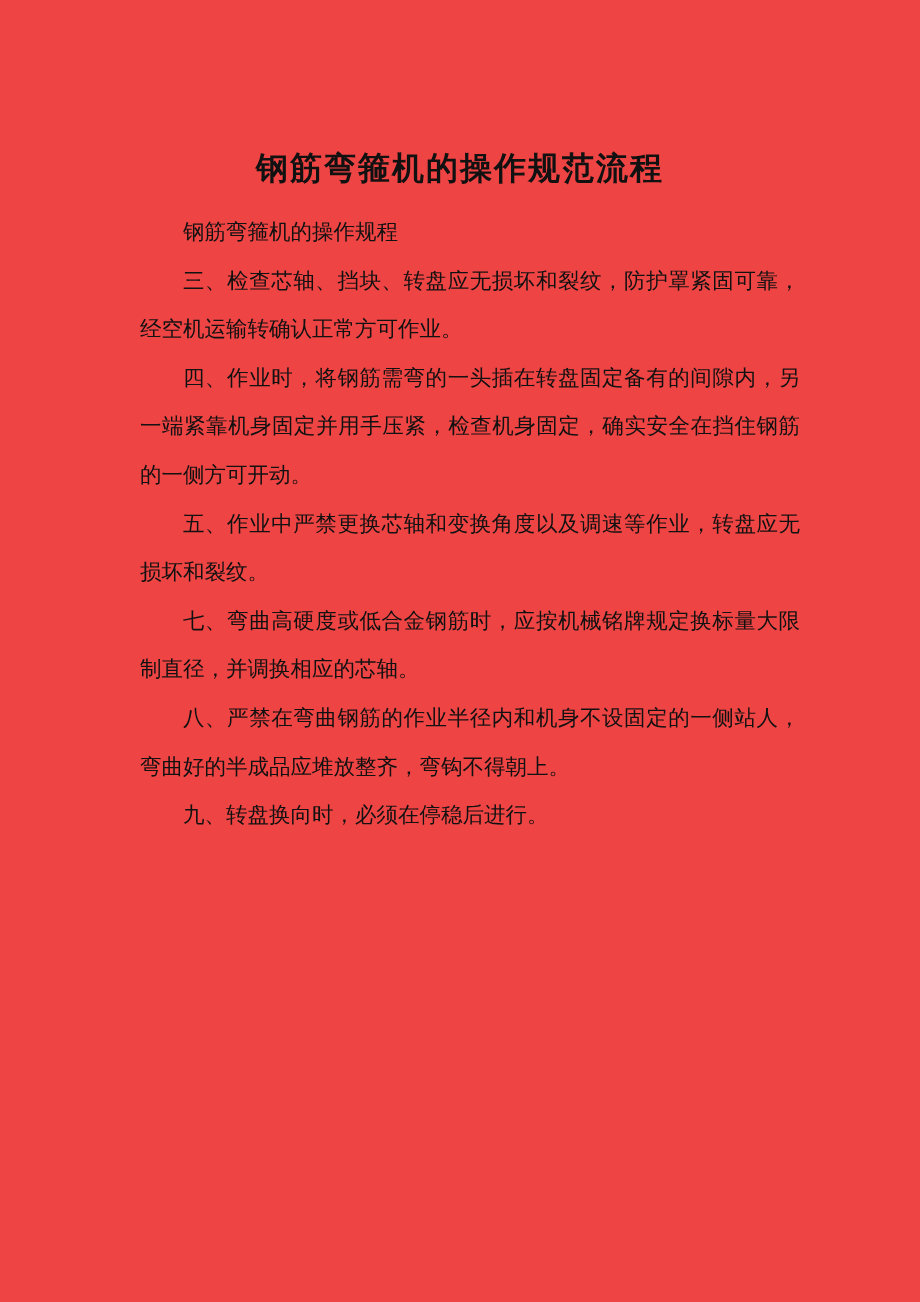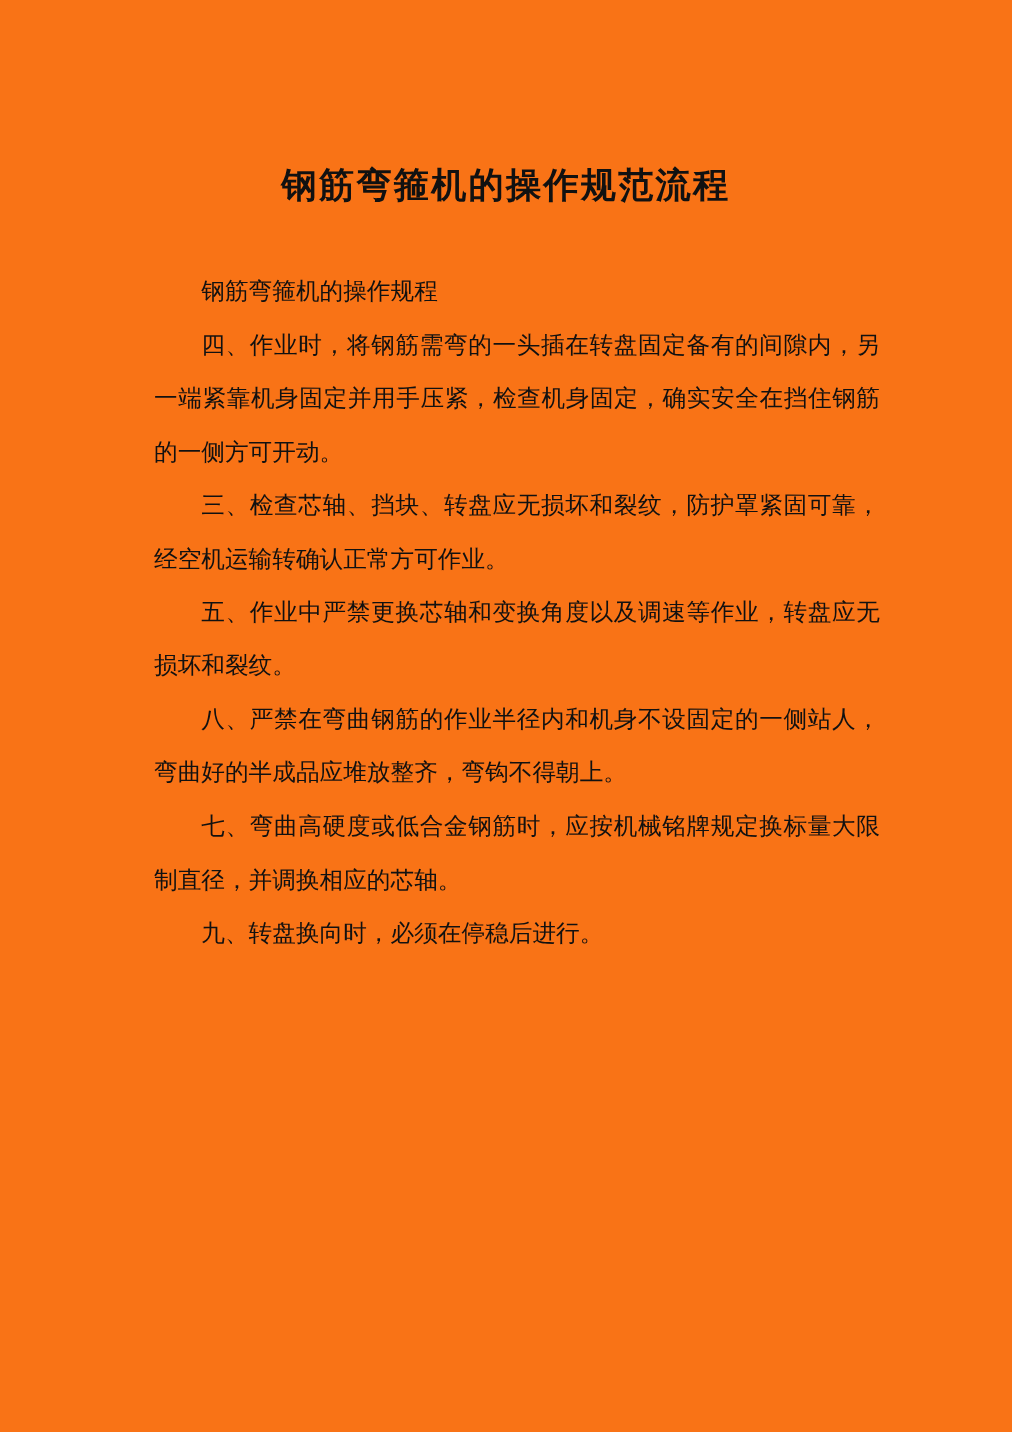--- a/index.html
+++ b/index.html
@@ -1,32 +1,32 @@
 <!DOCTYPE html>
 <html><head>
 <meta charset="utf-8">
 <style>
   html, body { margin: 0; padding: 0; background: #ffffff; }
   body { width: 920px; height: 1302px; position: relative; overflow: hidden;
          font-family: "DejaVu Serif", "Liberation Serif", serif; color: #111; }
-  .page { position: absolute; left: 0; top: 0; width: 920px; height: 1302px; background: #f97316; }
+  .page { position: absolute; left: 0; top: 0; width: 920px; height: 1302px; background: #ef4444; }
   .title { position: absolute; top: 144px; left: 0; width: 920px; text-align: center;
            font-size: 32px; font-weight: bold; letter-spacing: 2px; line-height: 48px;
            font-family: "DejaVu Sans", "Liberation Sans", sans-serif; }
-  .body { position: absolute; top: 242px; left: 140px; width: 660px;
+  .body { position: absolute; top: 208px; left: 140px; width: 660px;
           font-size: 21.5px; line-height: 48.6px; }
   .para { margin: 0; text-indent: 2em; text-align: justify; word-break: break-all; }
 </style>
 </head>
 <body>
 
 <div class="page">
   <div class="title">钢筋弯箍机的操作规范流程</div>
   <div class="body">
     <p class="para">钢筋弯箍机的操作规程</p>
+    <p class="para">三、检查芯轴、挡块、转盘应无损坏和裂纹，防护罩紧固可靠，经空机运输转确认正常方可作业。</p>
     <p class="para">四、作业时，将钢筋需弯的一头插在转盘固定备有的间隙内，另一端紧靠机身固定并用手压紧，检查机身固定，确实安全在挡住钢筋的一侧方可开动。</p>
-    <p class="para">三、检查芯轴、挡块、转盘应无损坏和裂纹，防护罩紧固可靠，经空机运输转确认正常方可作业。</p>
     <p class="para">五、作业中严禁更换芯轴和变换角度以及调速等作业，转盘应无损坏和裂纹。</p>
+    <p class="para">七、弯曲高硬度或低合金钢筋时，应按机械铭牌规定换标量大限制直径，并调换相应的芯轴。</p>
     <p class="para">八、严禁在弯曲钢筋的作业半径内和机身不设固定的一侧站人，弯曲好的半成品应堆放整齐，弯钩不得朝上。</p>
-    <p class="para">七、弯曲高硬度或低合金钢筋时，应按机械铭牌规定换标量大限制直径，并调换相应的芯轴。</p>
     <p class="para">九、转盘换向时，必须在停稳后进行。</p>
   </div>
 </div>
 
 </body></html>

